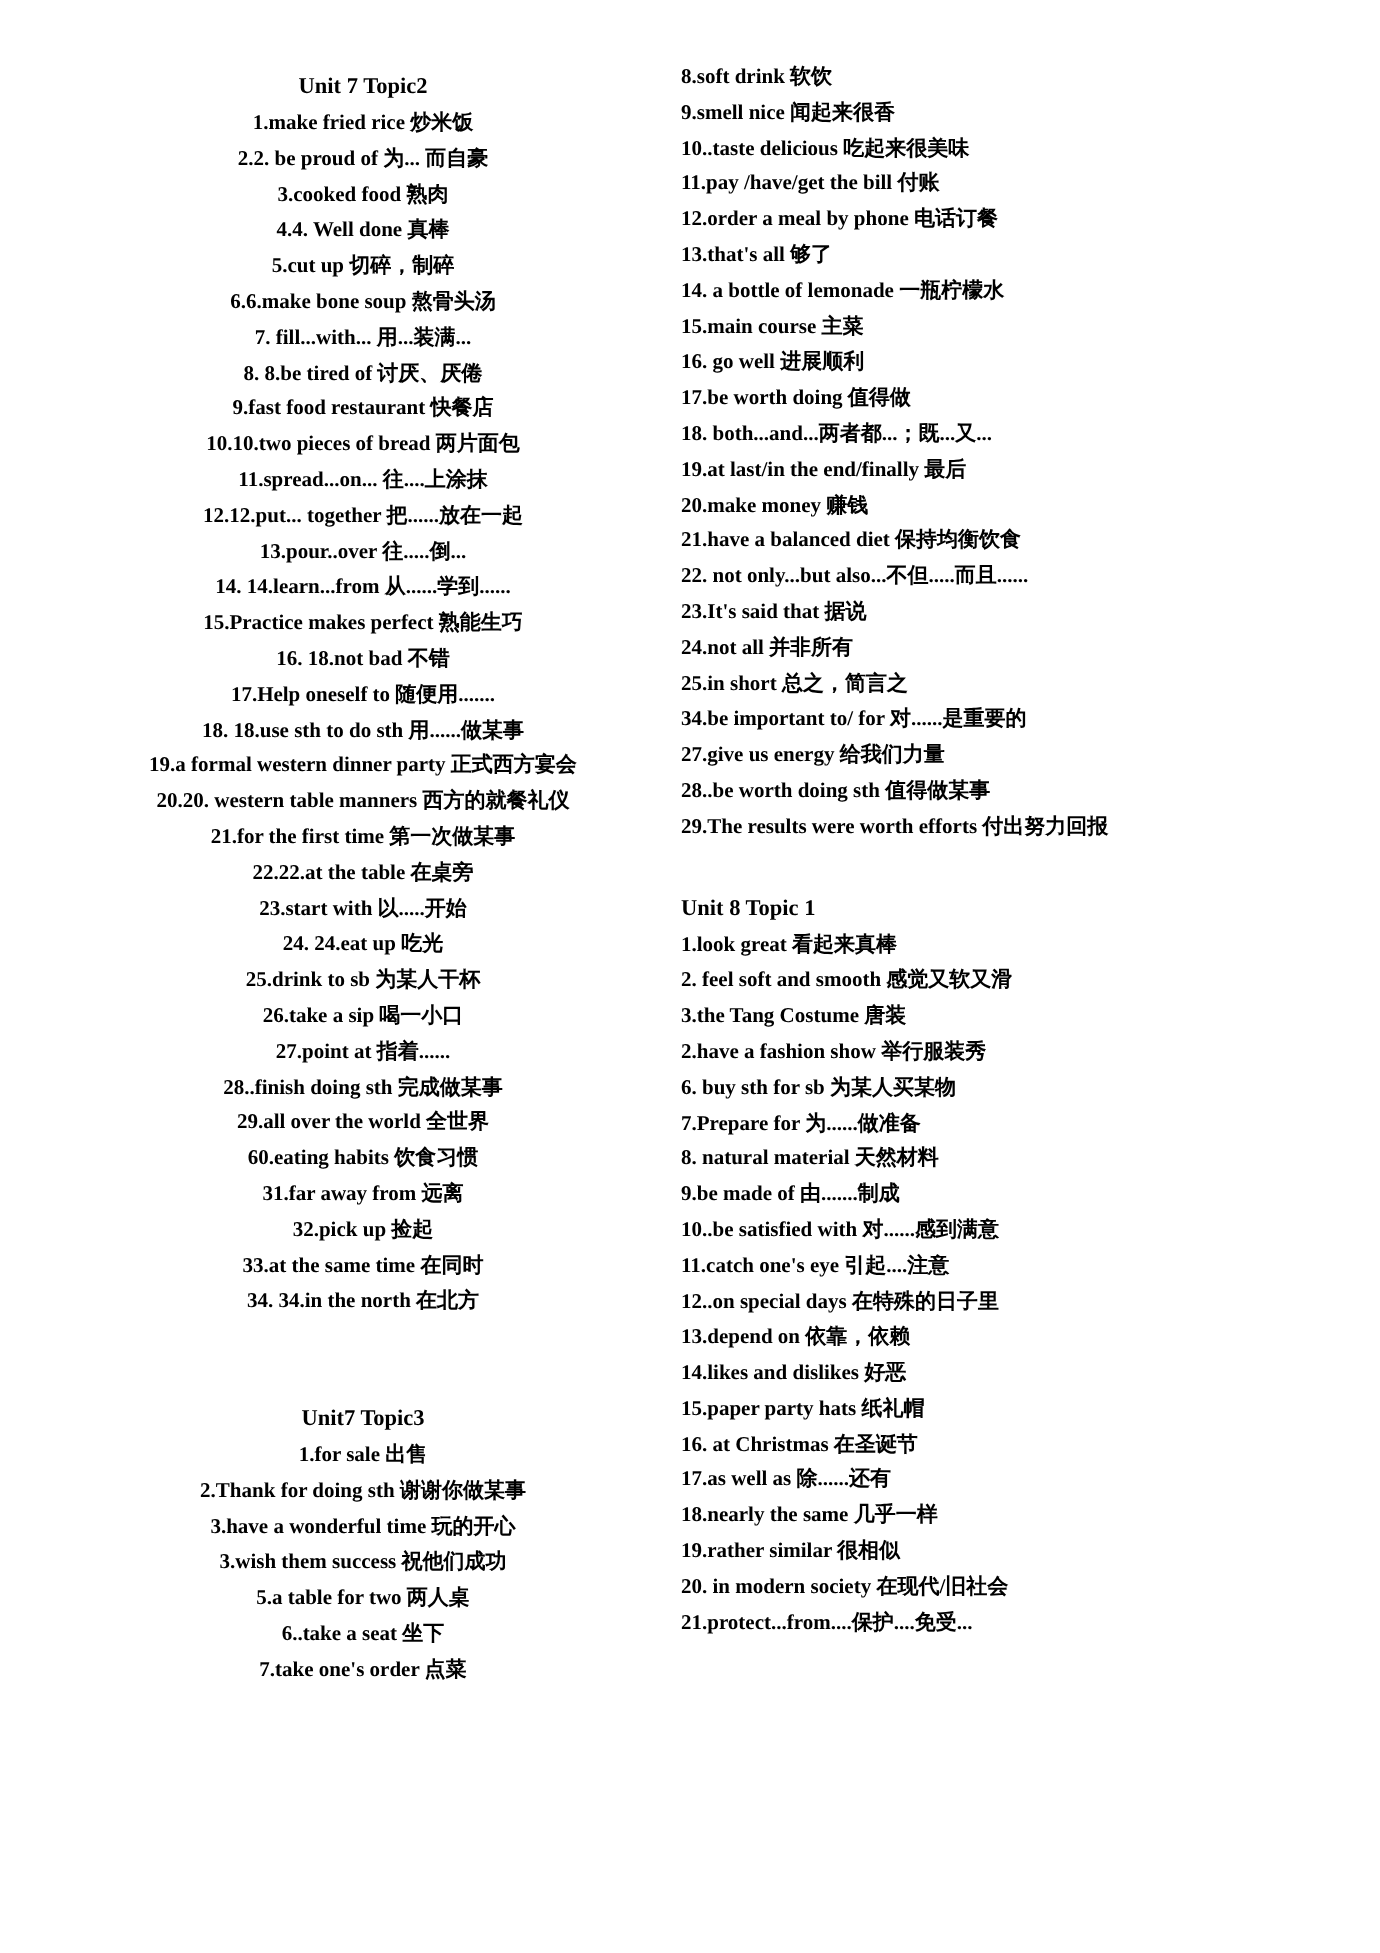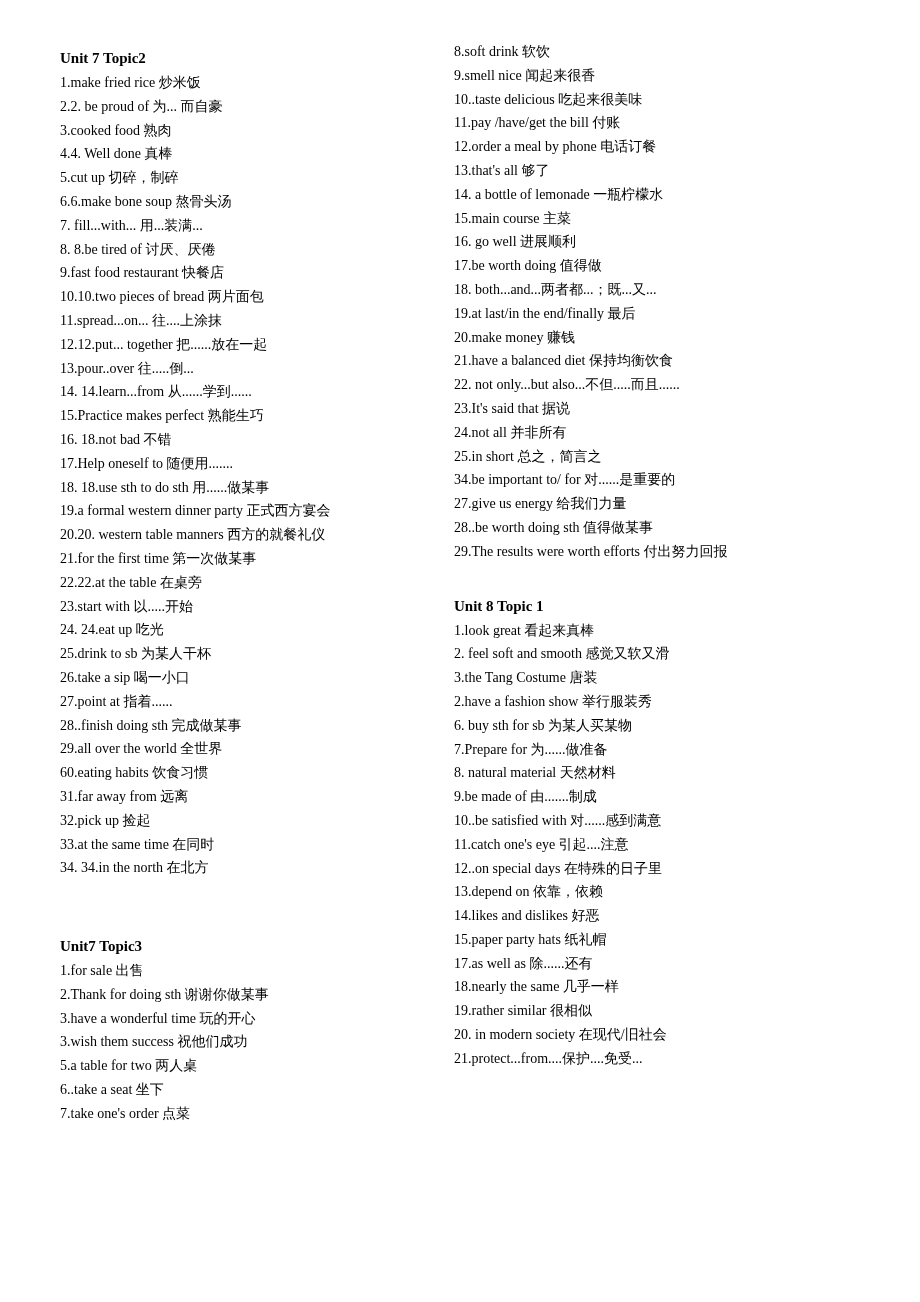--- a/index.html
+++ b/index.html
@@ -18,35 +18,37 @@
     }
     .page-layout {
       display: flex;
       flex-direction: row;
       gap: 0;
       width: 100%;
     }
     .left-column {
       width: 48%;
       padding-right: 20px;
+      text-align: center;
     }
     .right-column {
       width: 52%;
       padding-left: 10px;
     }
     .section-title {
       font-weight: bold;
       font-size: 15px;
       margin-bottom: 4px;
       margin-top: 10px;
     }
     .vocab-list {
       list-style: none;
       padding: 0;
       margin: 0;
+      font-weight: bold;
     }
     .vocab-list li {
       line-height: 1.7;
       font-size: 14px;
     }
     .spacer {
       height: 24px;
     }
   </style>
 </head>
@@ -154,20 +156,21 @@
           <li>6. buy sth for sb  为某人买某物</li>
           <li>7.Prepare for  为......做准备</li>
           <li>8. natural material  天然材料</li>
           <li>9.be made of  由.......制成</li>
           <li>10..be satisfied with  对......感到满意</li>
           <li>11.catch one's eye  引起....注意</li>
           <li>12..on special days  在特殊的日子里</li>
           <li>13.depend on  依靠，依赖</li>
           <li>14.likes and dislikes  好恶</li>
           <li>15.paper party hats  纸礼帽</li>
+          <li>16. at Christmas  在圣诞节</li>
           <li>17.as well as  除......还有</li>
           <li>18.nearly the same  几乎一样</li>
           <li>19.rather similar  很相似</li>
           <li>20. in modern society  在现代/旧社会</li>
           <li>21.protect...from....保护....免受...</li>
         </ul>
     </div>
   </div>
 </div>
 

